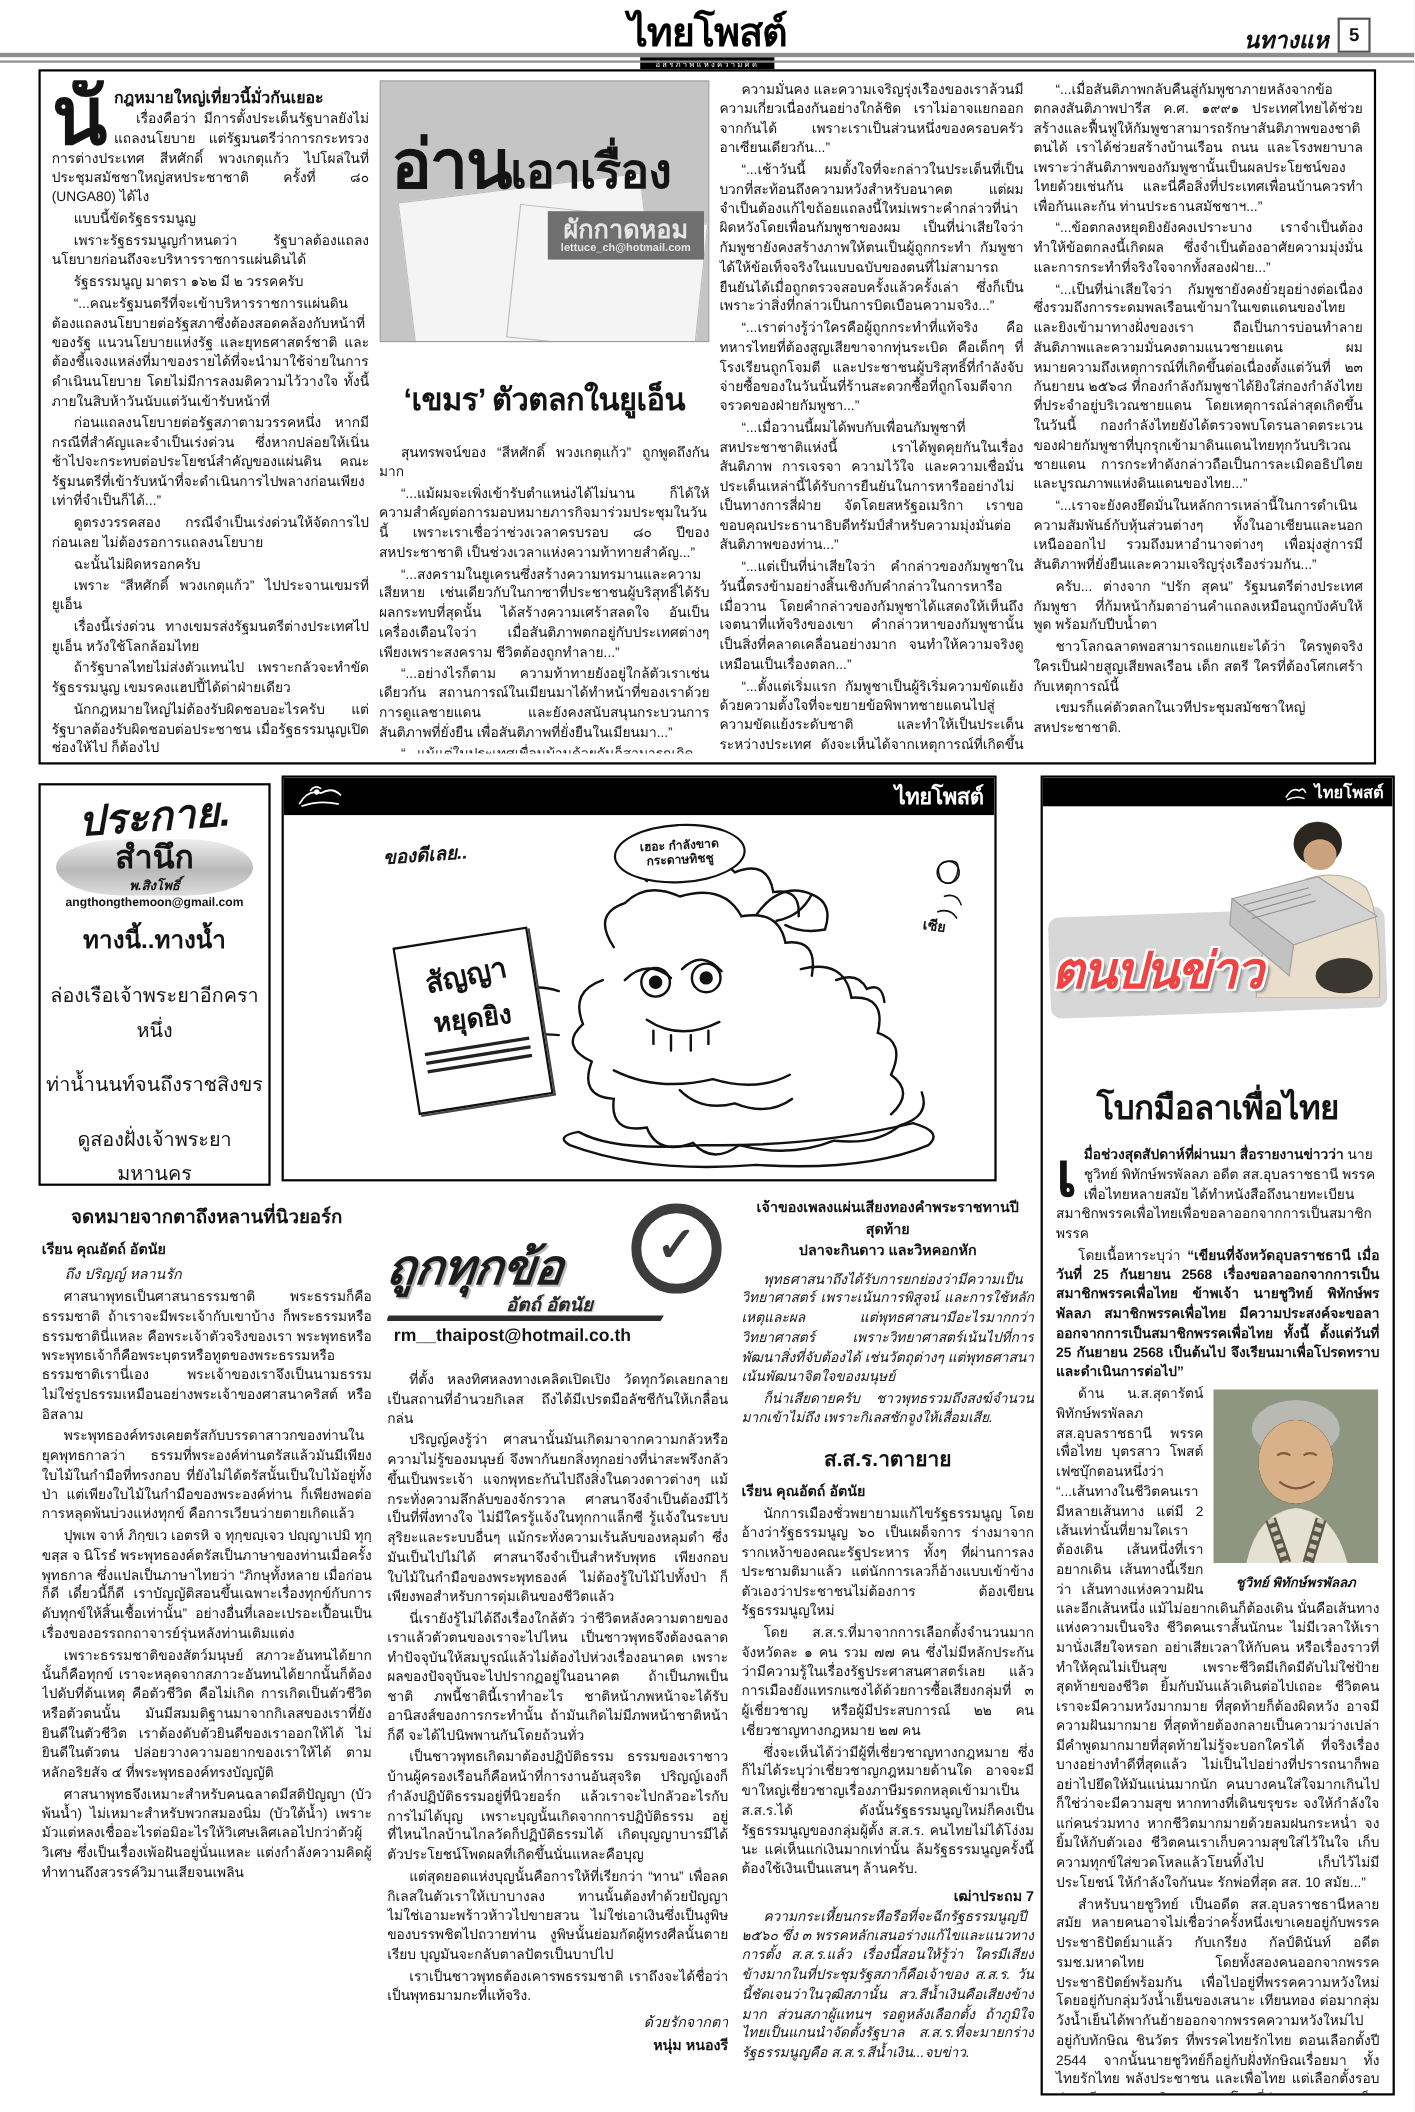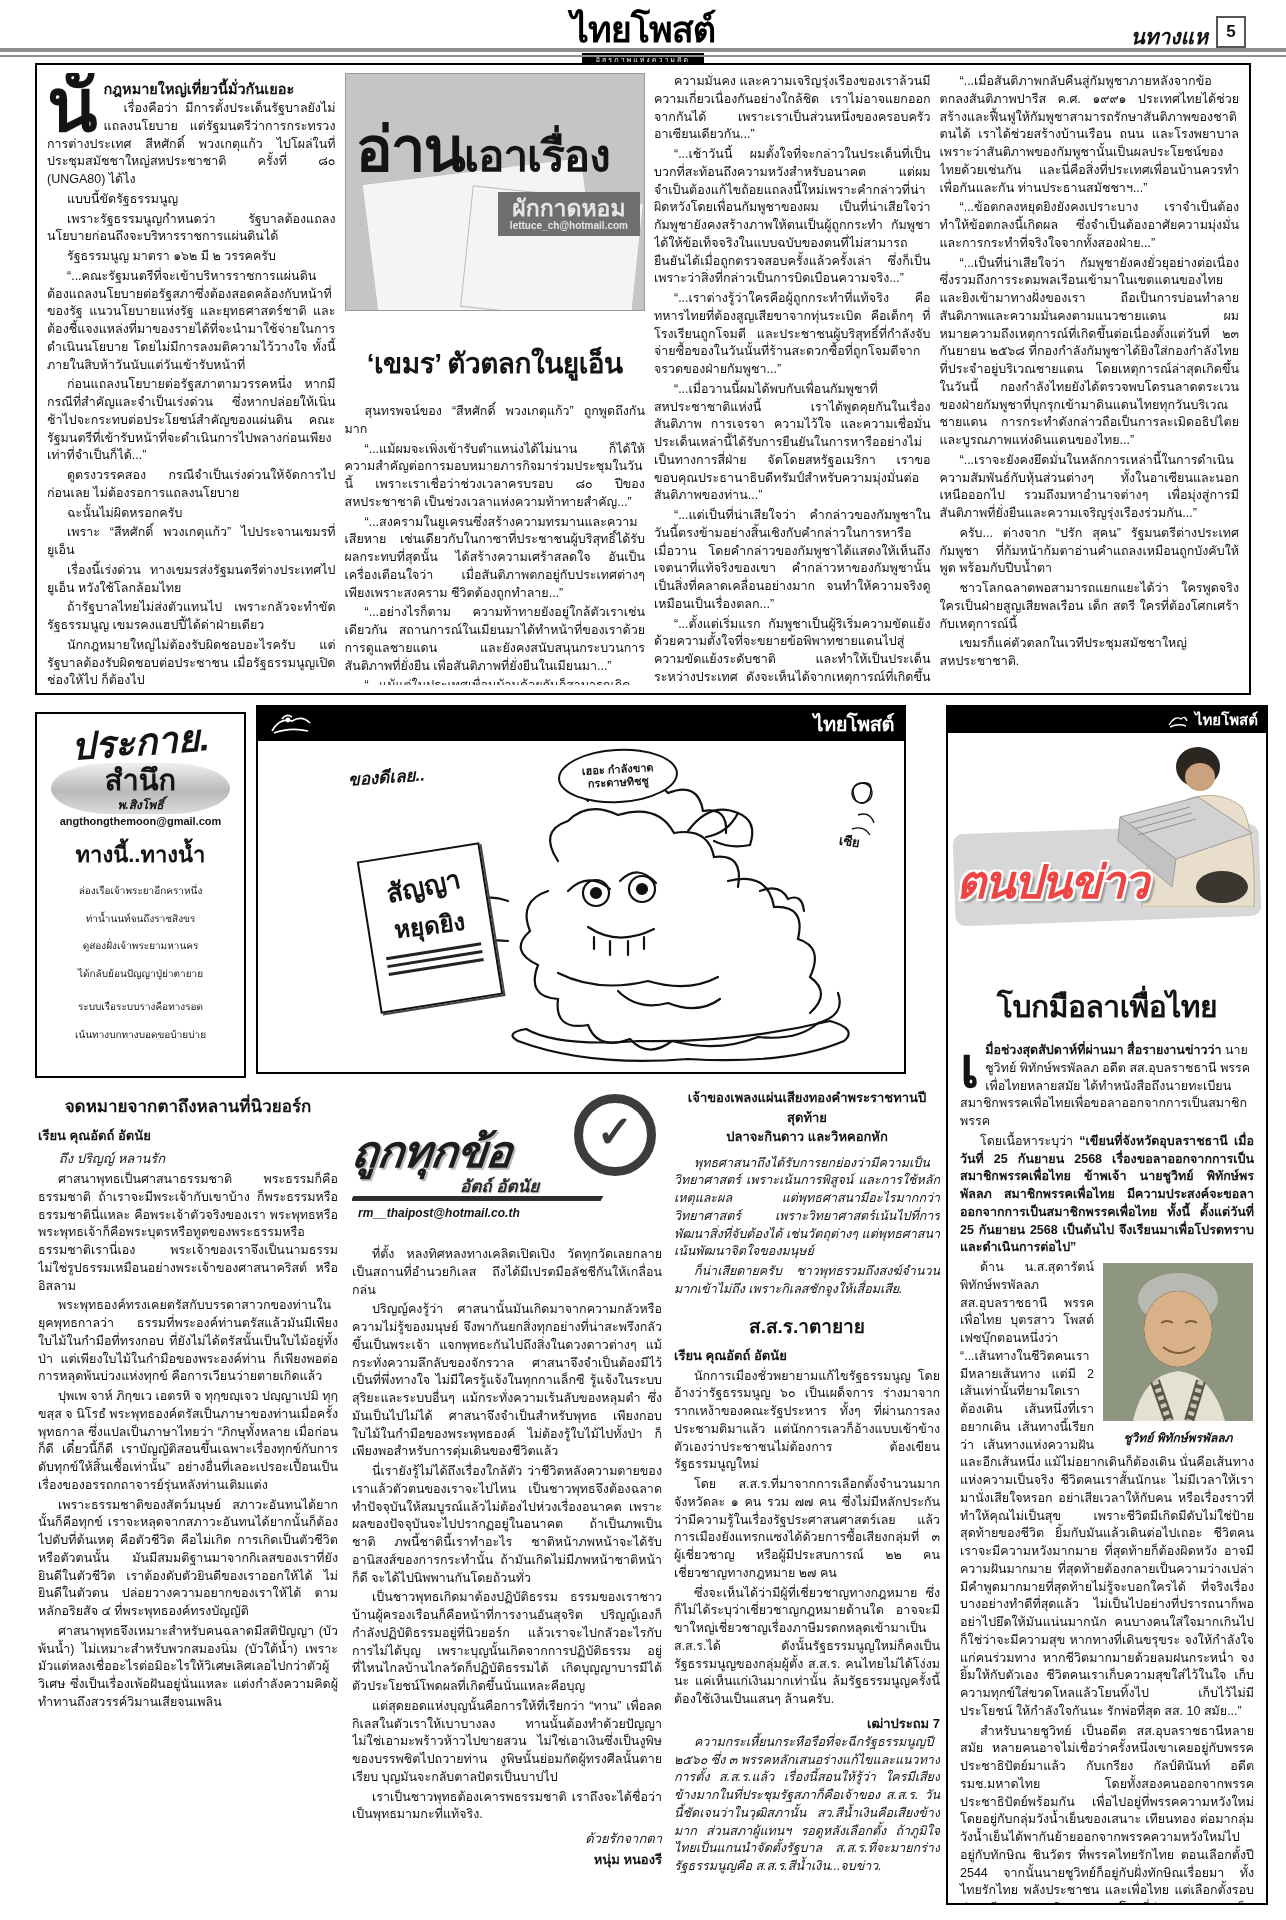--- a/index.html
+++ b/index.html
@@ -39,21 +39,21 @@
   
   .poembox{position:absolute;left:35px;top:712px;width:211px;height:366px;border:2px solid #000;
            box-sizing:border-box;text-align:center;overflow:hidden;background:#fff;}
   .pk-script{font-size:37px;font-weight:900;font-style:italic;line-height:1;margin-top:10px;transform:rotate(-4deg);}
   .pk-ribbon{margin:2px 14px 0 14px;background:linear-gradient(180deg,#efefef,#b9b9b9 55%,#dcdcdc);
              border-radius:40%/60%;padding:2px 0 0 0;}
   .pk-ribbon-word{font-size:29px;font-weight:900;line-height:1.05;}
   .pk-author{font-size:12px;font-weight:800;font-style:italic;}
   .pk-mail{font-size:11px;font-weight:700;margin-top:1px;}
   .poem-title{font-size:22px;font-weight:800;margin:10px 0 8px 0;}
-  .poem-line{font-size:10px;line-height:1.75;}
+  .poem-line{font-size:18px;line-height:1.75;}
   .stanza{margin-bottom:16px;}
   
   .cartoonbox{position:absolute;left:256px;top:705px;width:650px;height:369px;border:2px solid #000;
               box-sizing:border-box;background:#fff;overflow:hidden;}
   .cartoon-banner{height:34px;background:#000;color:#fff;display:flex;align-items:center;justify-content:space-between;padding:0 10px;}
   .cartoon-brand{font-size:20px;font-weight:900;letter-spacing:-.5px;}
   .cartoon-area{position:relative;height:330px;}
   .ct-speech{position:absolute;left:90px;top:22px;font-size:17px;font-weight:700;transform:rotate(-4deg);font-style:italic;}
   .ct-bubble{position:absolute;left:300px;top:8px;width:104px;border:2px solid #111;border-radius:50%;
              padding:12px 6px;text-align:center;font-size:11px;font-weight:700;line-height:1.2;background:#fff;transform:rotate(-3deg);}
@@ -74,21 +74,21 @@
   .ital .para,.para-i{font-style:italic;}
   .sign-right{text-align:right;font-size:13px;margin-top:4px;}
   .sign-name{font-weight:800;}
   .ck-logo{position:relative;height:150px;margin-bottom:8px;}
   .ck-word{position:absolute;left:0;top:28px;font-size:44px;font-weight:900;font-style:italic;letter-spacing:-1px;
            color:#1d1d1d;text-shadow:2px 2px 0 #bbb;transform:skewX(-6deg);}
   .ck-circle{position:absolute;right:6px;top:6px;width:64px;height:64px;border:9px solid #3c3c3c;border-radius:50%;
              font-size:44px;font-weight:900;text-align:center;line-height:58px;color:#3c3c3c;}
   .ck-sub{position:absolute;left:108px;top:84px;font-size:17px;font-weight:900;font-style:italic;color:#2a2a2a;text-shadow:1px 1px 0 #cfcfcf;}
   .ck-bar{position:absolute;left:0;top:108px;width:250px;height:5px;background:#2e2e2e;transform:skewX(-30deg);}
-  .ck-mail{position:absolute;left:6px;top:118px;font-size:12px;font-weight:800;font-style:italic;}
+  .ck-mail{position:absolute;left:6px;top:118px;font-size:16px;font-weight:800;}
   .cC-intro{font-size:13px;font-weight:800;text-align:center;line-height:1.5;margin-bottom:8px;}
   .ssr-head{font-size:19px;font-weight:900;text-align:center;margin:12px 0 4px 0;}
   
   .tpkbox{position:absolute;left:946px;top:705px;width:322px;height:1200px;border:2px solid #000;
           box-sizing:border-box;background:#fff;overflow:hidden;}
   .tpk-banner{height:26px;background:#000;color:#fff;display:flex;align-items:center;justify-content:flex-end;gap:6px;padding:0 8px;}
   .tpk-banner-brand{font-size:15px;font-weight:900;}
   .tpk-header{position:relative;height:242px;}
   .tpk-brush{position:absolute;left:6px;top:96px;right:6px;height:92px;background:#d7d7d7;border-radius:10px;
              transform:rotate(-2deg);}

